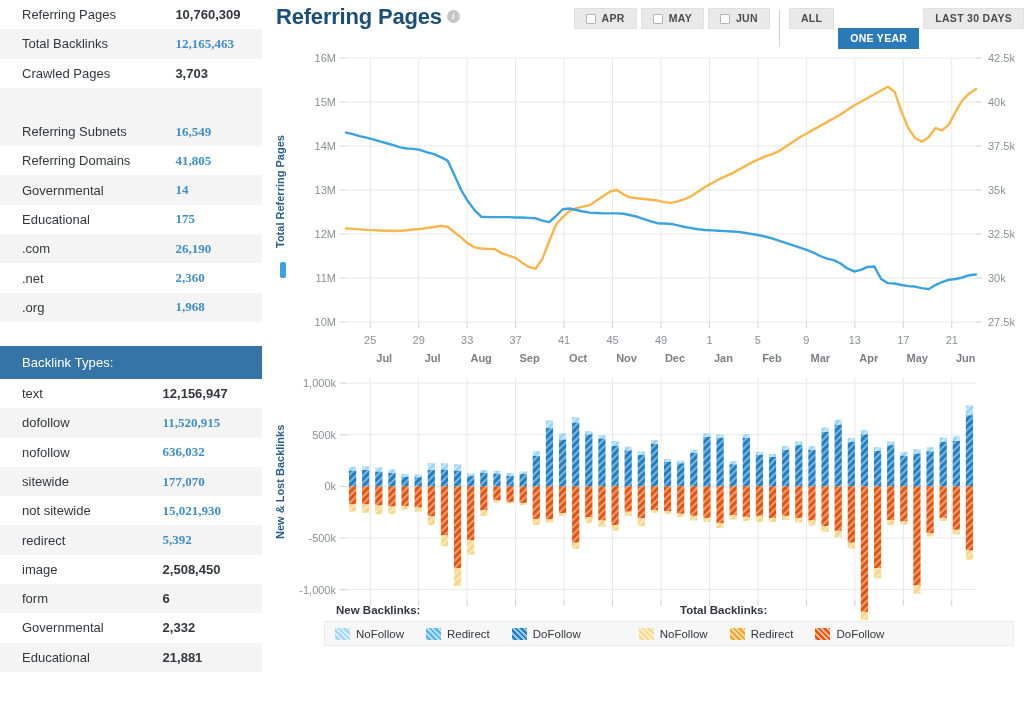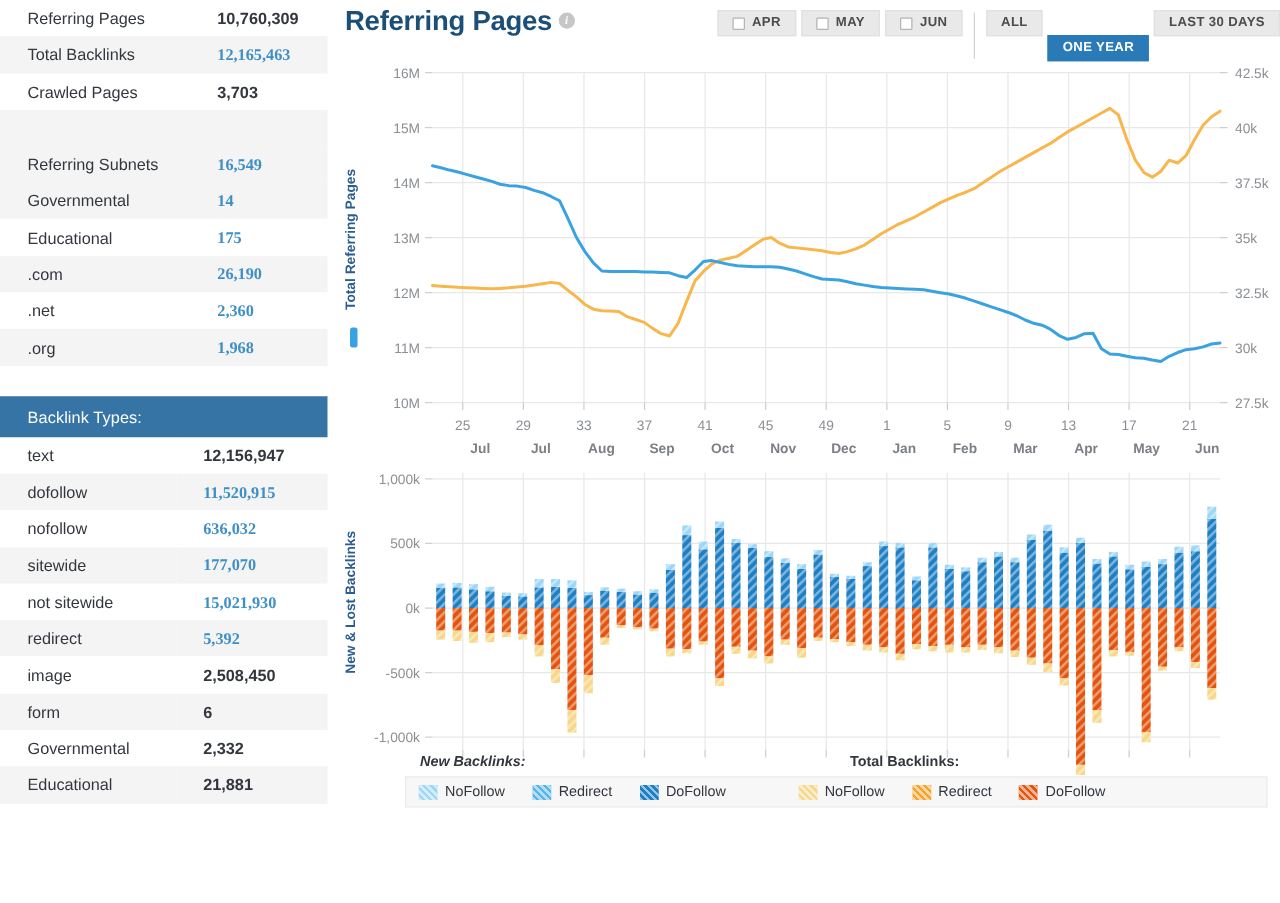--- a/index.html
+++ b/index.html
@@ -132,21 +132,21 @@
     position: absolute;
     left: 62px; top: 604px;
     width: 690px;
     font-size: 11.5px;
   }
   .legend-heads { position: relative; height: 17px; }
   .legend-head {
     position: absolute;
     font-weight: bold; color: #33373d; font-size: 11.5px;
   }
-  .legend-head.new  { left: 12px; font-style: italic; }
+  .legend-head.new  { left: 12px; }
   .legend-head.lost { left: 356px; }
   .legend-box {
     background: #f7f7f7;
     border: 1px solid #ebebeb;
     height: 25px;
     display: flex; align-items: center;
     padding-left: 10px;
   }
   .legend-item {
     display: flex; align-items: center; gap: 6px;
@@ -179,20 +179,24 @@
             <td class="label">Crawled Pages</td>
             <td class="value">3,703</td>
           </tr>
           <tr class="spacer even">
             <td class="label"></td>
             <td class="value"></td>
           </tr>
           <tr class="even">
             <td class="label">Referring Subnets</td>
             <td class="value link">16,549</td>
+          </tr>
+          <tr class="odd">
+            <td class="label">Referring Domains</td>
+            <td class="value link">41,805</td>
           </tr>
           <tr class="even">
             <td class="label">Governmental</td>
             <td class="value link">14</td>
           </tr>
           <tr class="odd">
             <td class="label">Educational</td>
             <td class="value link">175</td>
           </tr>
           <tr class="even">

